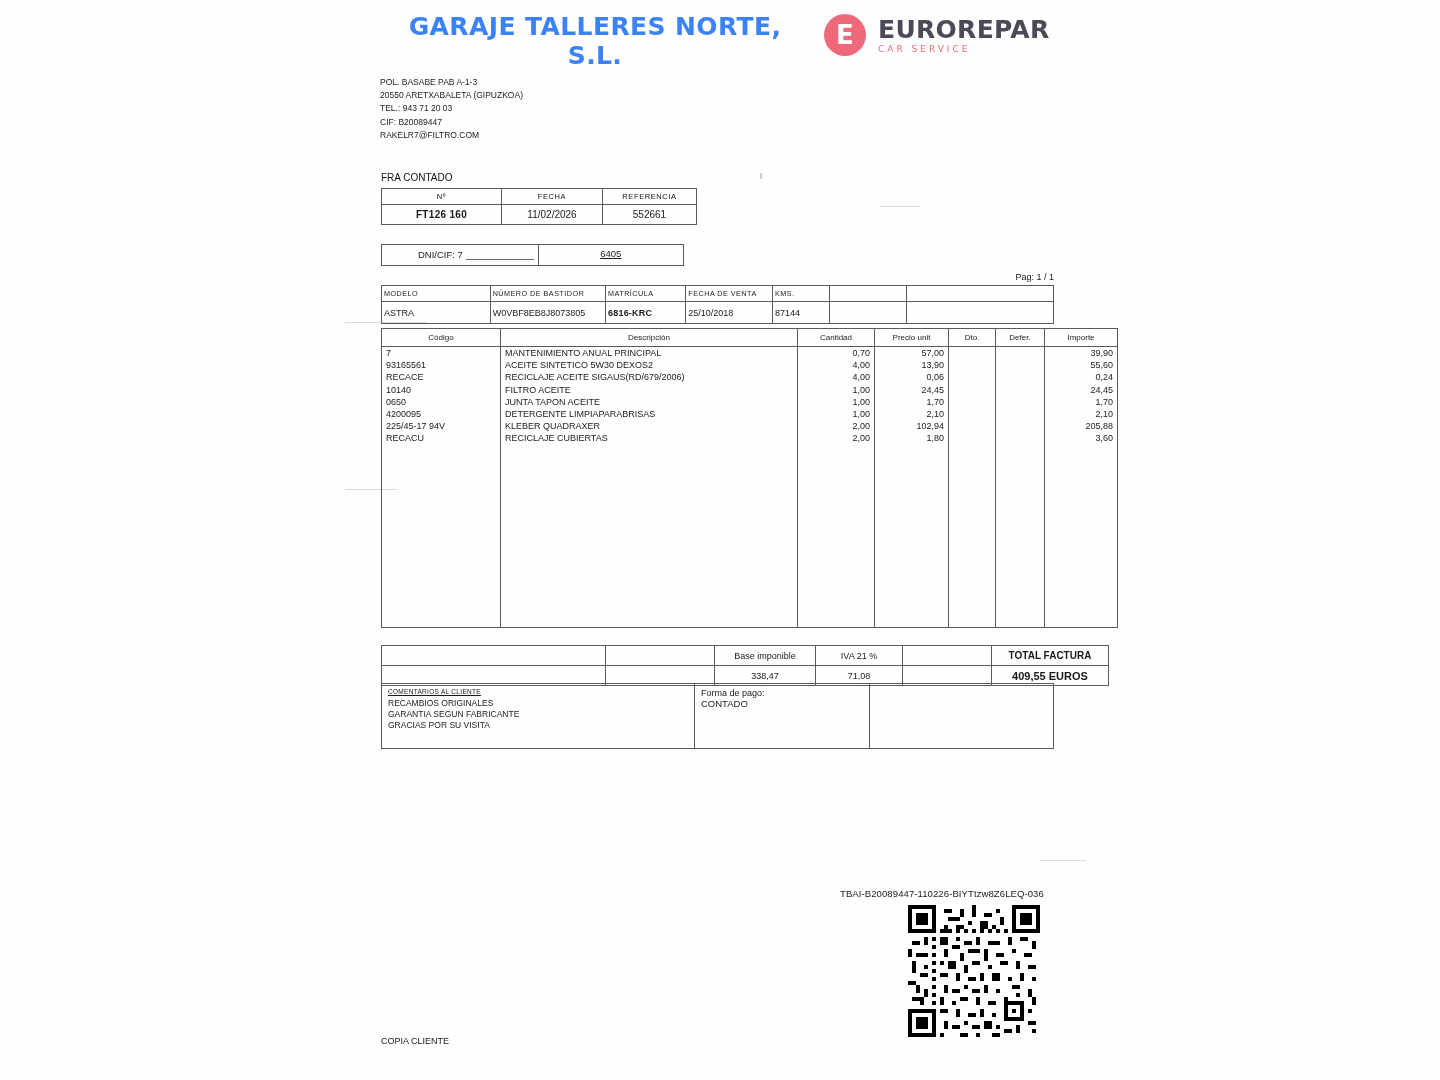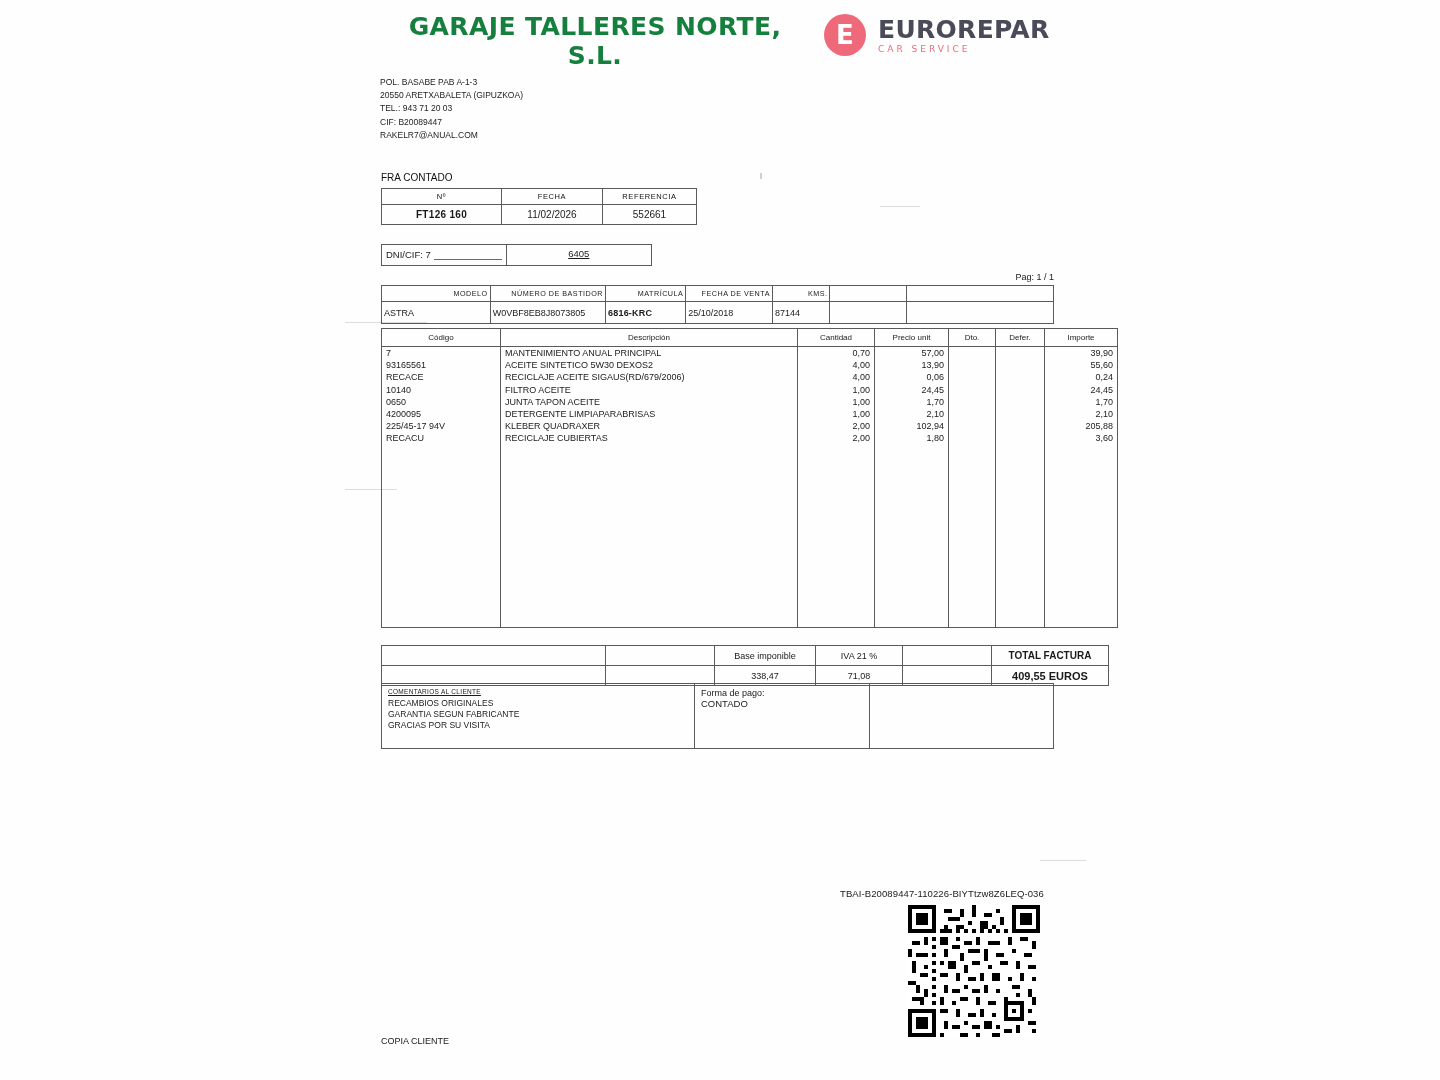--- a/index.html
+++ b/index.html
@@ -25,21 +25,21 @@
   
   .company-title {
     position: absolute;
     left: 380px;
     top: 12px;
     width: 430px;
     text-align: center;
     font-size: 25px;
     font-weight: bold;
     letter-spacing: 0.4px;
-    color: #15803d;
+    color: #3b82f6;
     font-family: "DejaVu Sans", sans-serif;
   }
 
   .brand {
     position: absolute;
     left: 824px;
     top: 14px;
     display: flex;
     align-items: center;
     gap: 12px;
@@ -129,20 +129,21 @@
   
   .dni-row {
     position: absolute;
     left: 381px;
     top: 244px;
     width: 269px;
     height: 20px;
     border: 1px solid #5a5a5a;
     display: flex;
     font-size: 9.5px;
+    padding-left: 32px;
   }
   .dni-label {
     padding: 3px 4px 0 4px;
     white-space: nowrap;
   }
   .dni-value {
     flex: 1;
     border-left: 1px solid #5a5a5a;
     text-align: center;
     padding-top: 3px;
@@ -171,21 +172,21 @@
     width: 673px;
     border-collapse: collapse;
     font-size: 9px;
   }
   .veh-table th {
     border: 1px solid #5a5a5a;
     font-size: 7.2px;
     font-weight: normal;
     letter-spacing: 0.5px;
     padding: 3px 2px;
-    text-align: right;
+    text-align: left;
   }
   .veh-table td {
     border: 1px solid #5a5a5a;
     text-align: left;
     padding: 3px 2px;
     font-size: 9px;
     height: 15px;
   }
   .plate {
     font-size: 12.5px;
@@ -356,21 +357,21 @@
       <div class="brand-name">EUROREPAR</div>
       <div class="brand-sub">CAR SERVICE</div>
     </div>
   </div>
 
   <div class="address-block">
     <div>POL. BASABE PAB A-1-3</div>
     <div>20550 ARETXABALETA (GIPUZKOA)</div>
     <div>TEL.: 943 71 20 03</div>
     <div>CIF:  B20089447</div>
-    <div>RAKELR7@ANUAL.COM</div>
+    <div>RAKELR7@FILTRO.COM</div>
   </div>
 
   <div class="fra-contado">FRA CONTADO</div>
 
   <table class="head-table">
     <thead>
       <tr>
         <th class="c-num">Nº</th>
         <th class="c-fec">FECHA</th>
         <th class="c-ref">REFERENCIA</th>

